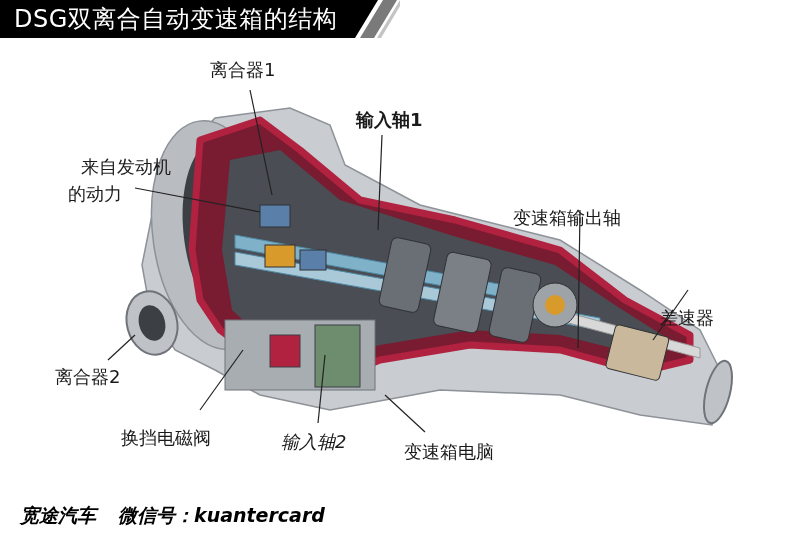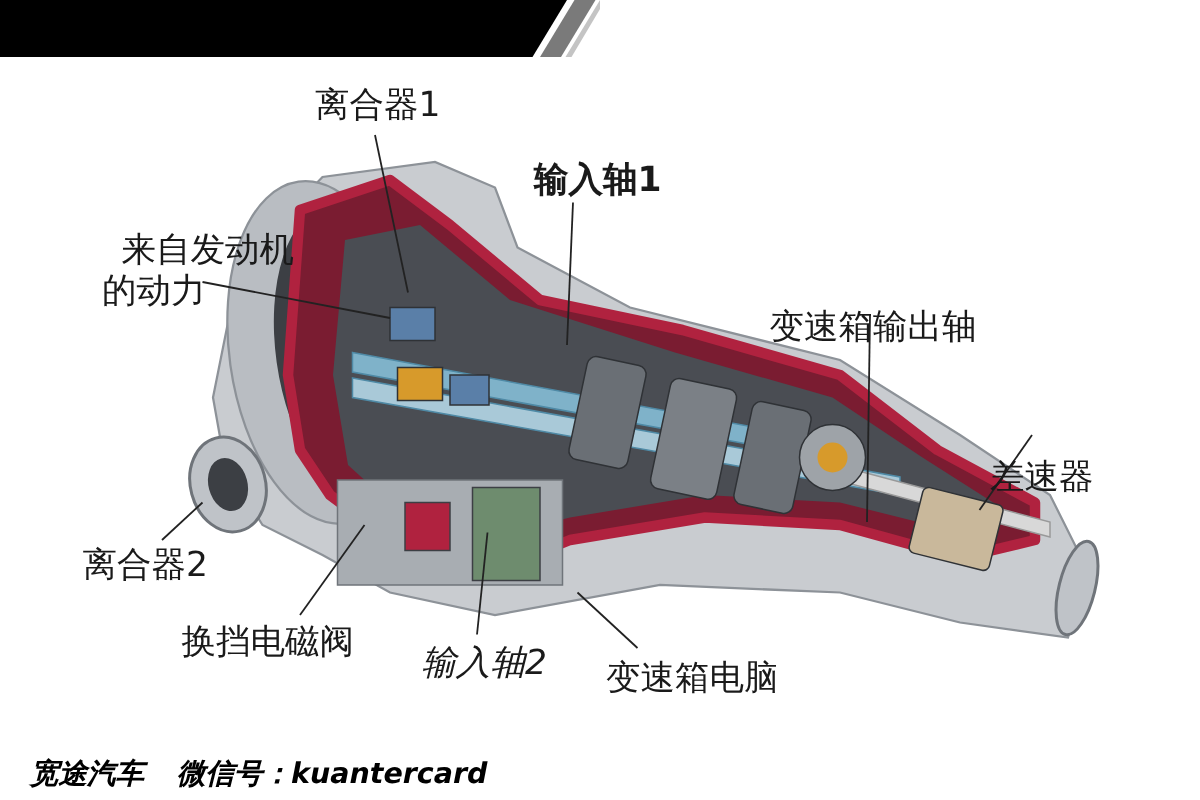--- a/index.html
+++ b/index.html
@@ -3,34 +3,35 @@
 <meta charset="utf-8">
 <style>
   html, body { margin: 0; padding: 0; background: #ffffff; }
   body { width: 800px; height: 533px; position: relative; overflow: hidden;
          font-family: "DejaVu Sans", "Liberation Sans", sans-serif; }
   .title-bar { position: absolute; left: 0; top: 0; height: 38px; width: 400px; }
   .title-bar svg { position: absolute; left: 0; top: 0; }
   .title-text { position: absolute; left: 14px; top: 3px; color: #ffffff; font-size: 24px;
                 letter-spacing: 0.5px; line-height: 32px; white-space: nowrap; }
   .diagram { position: absolute; left: 0; top: 0; width: 800px; height: 533px; }
-  .label { position: absolute; font-size: 23px; color: #1a1a1a; white-space: nowrap; line-height: 24px; }
+  .label { position: absolute; font-size: 18px; color: #1a1a1a; white-space: nowrap; line-height: 24px; }
   .watermark { position: absolute; left: 20px; top: 503px; font-size: 19px; color: #000000;
                font-style: italic; font-weight: bold; white-space: nowrap; }
   .watermark span { margin-right: 22px; }
 </style>
 </head>
 <body>
 
 <div class="title-bar">
   <svg width="400" height="38">
     <polygon points="0,0 378,0 355,38 0,38" fill="#000000"></polygon>
     <polygon points="383,0 397,0 374,38 360,38" fill="#7a7a7a"></polygon>
     <polygon points="400,0 400,6 381,38 377,38" fill="#c4c4c4"></polygon>
   </svg>
+  <div class="title-text">DSG双离合自动变速箱的结构</div>
 </div>
 
 <svg class="diagram" width="800" height="533" viewBox="0 0 800 533">
 
   <g>
     <path d="M160,175 L215,118 L290,108 L330,125 L345,165 L420,205 L560,240 L640,290 L700,330 L725,380 L712,425 L640,415 L560,395 L440,390 L330,410 L260,395 L215,370 L175,350 L150,310 L142,265 Z" fill="#c9ccd0" stroke="#8d9298" stroke-width="1.5"></path>
 
     <ellipse cx="215" cy="235" rx="62" ry="115" fill="#b9bdc2" stroke="#8d9298" stroke-width="1.5" transform="rotate(-8 215 235)"></ellipse>
     <ellipse cx="232" cy="235" rx="48" ry="98" fill="#3c3f44" transform="rotate(-8 232 235)"></ellipse>
 
@@ -85,19 +86,19 @@
   </g>
 </svg>
 
 <div class="label" style="left:210px; top:58px;">离合器1</div>
 <div class="label" style="left:356px; top:108px;font-weight:bold;">输入轴1</div>
 <div class="label" style="left:58px; top:155px;margin-left:23px;">来自发动机</div>
 <div class="label" style="left:68px; top:182px;font-family:Liberation Serif, serif;">的动力</div>
 <div class="label" style="left:513px; top:178px;margin-top:28px;">变速箱输出轴</div>
 <div class="label" style="left:660px; top:260px;margin-top:46px;">差速器</div>
 <div class="label" style="left:55px; top:365px;">离合器2</div>
-<div class="label" style="left:121px; top:416px;">换挡电磁阀</div>
+<div class="label" style="left:121px; top:426px;">换挡电磁阀</div>
 <div class="label" style="left:281px; top:430px;font-style:italic;">输入轴2</div>
 <div class="label" style="left:404px; top:440px;">变速箱电脑</div>
 
 <div class="watermark">
   <span>宽途汽车</span><span>微信号：kuantercard</span>
 </div>
 
 </body></html>

